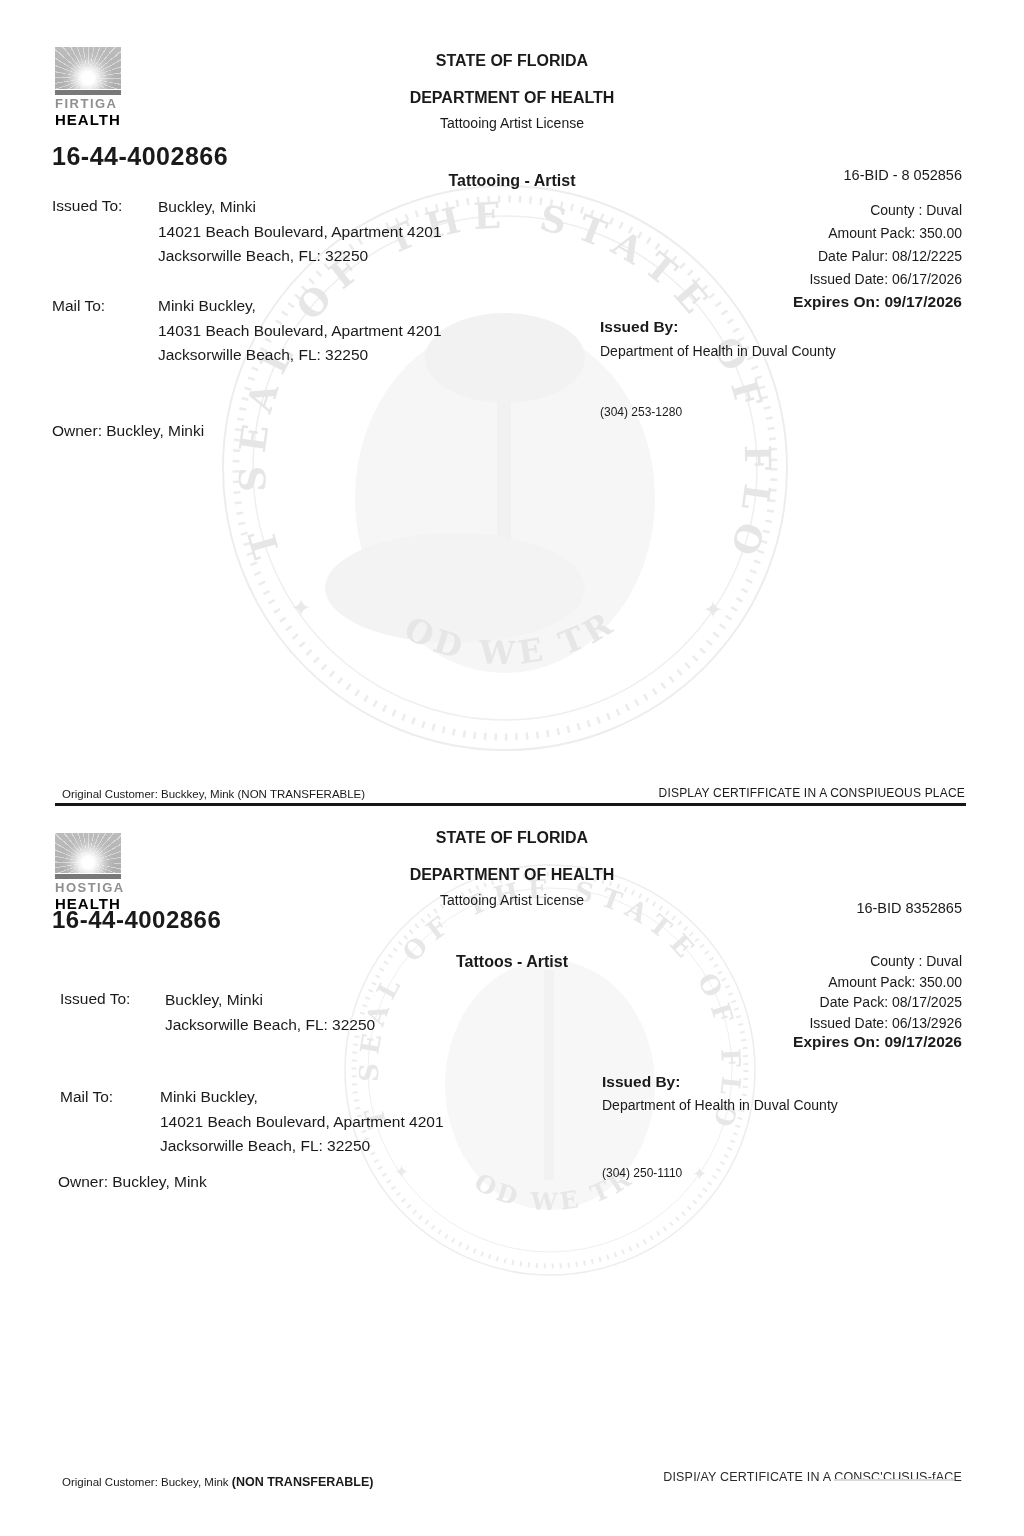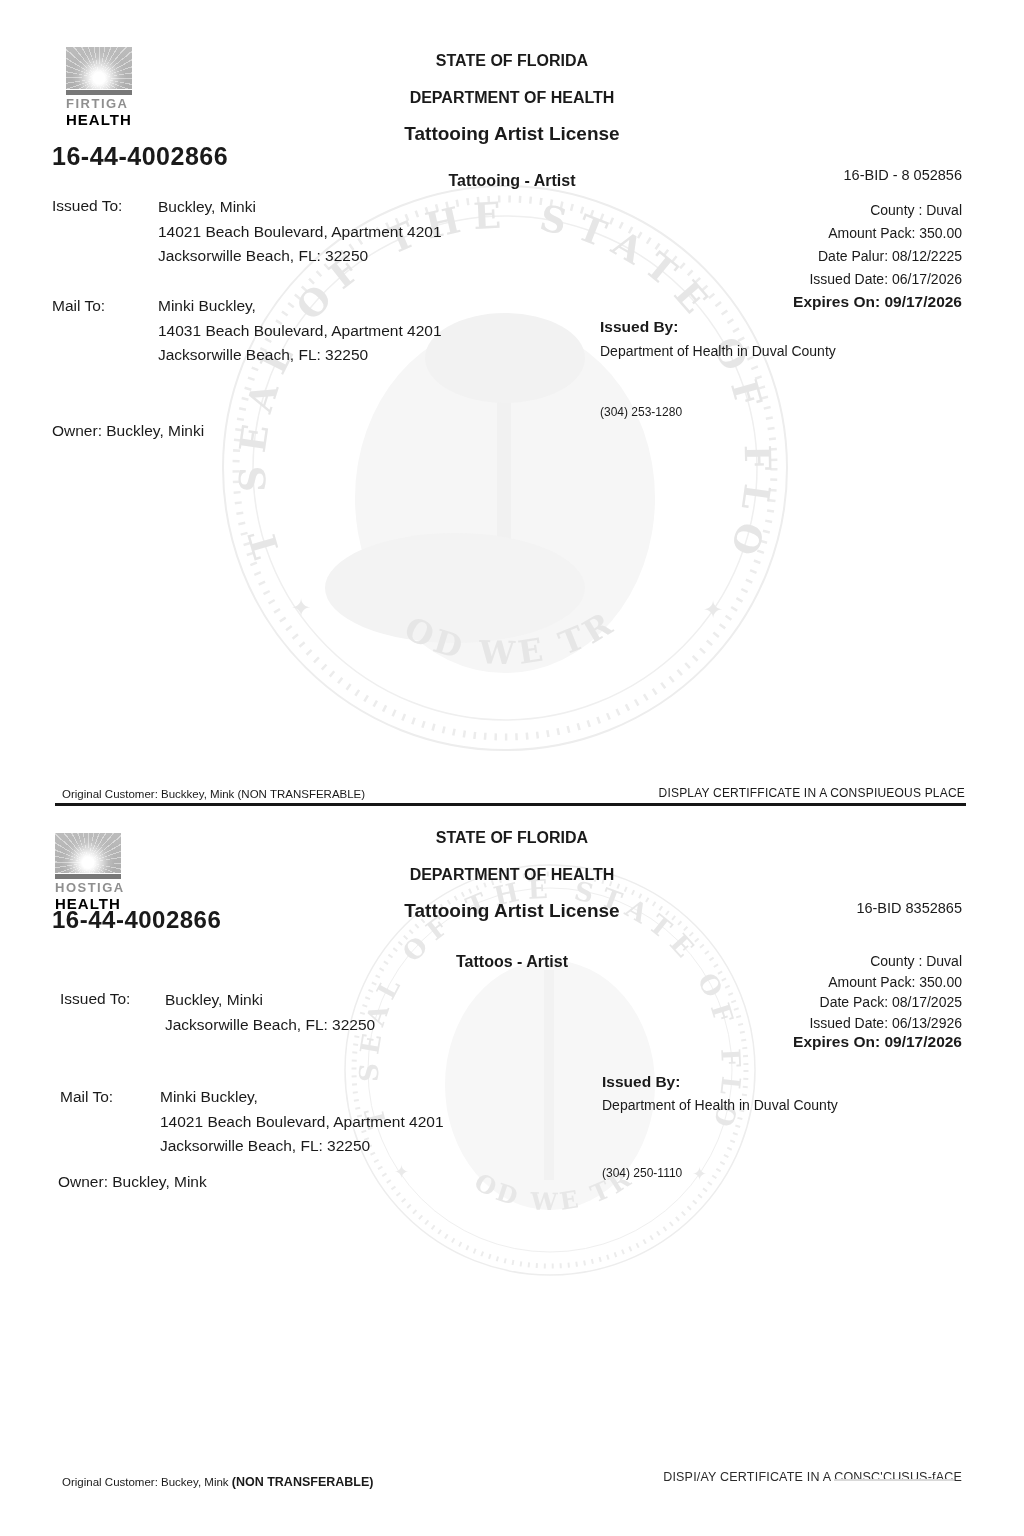--- a/index.html
+++ b/index.html
@@ -23,21 +23,21 @@
     content:"";position:absolute;inset:0;
     background:repeating-conic-gradient(from 0deg at 50% 74%, rgba(255,255,255,.45) 0deg 2deg, rgba(255,255,255,0) 2deg 10deg);
   }
   .logo-bar{width:66px;height:5px;background:#787878;margin-top:1px;}
   .logo-brand{color:#8f8f8f;font-size:13px;font-weight:600;letter-spacing:1.5px;margin-top:1px;white-space:nowrap;}
   .logo-health{color:#000;font-size:15px;font-weight:bold;letter-spacing:1px;margin-top:0px;}
 
   
   .hdr-line{font-weight:bold;font-size:16px;margin-top:19px;}
   .hdr-line.first{margin-top:0;}
-  .hdr-title{font-weight:bold;font-size:19px;margin-top:16px;}
+  .hdr-title{font-weight:normal;font-size:14px;margin-top:8px;}
 
   .license-num{font-size:25px;font-weight:bold;letter-spacing:.5px;}
   .subtitle{font-weight:bold;font-size:16px;}
   .bid{font-size:14.5px;}
   .details{font-size:14px;line-height:23px;}
   .details2{font-size:14px;line-height:20.5px;}
   .expires{font-size:15.5px;font-weight:bold;}
 
   .blk-label{font-size:15.5px;}
   .addr{font-size:15.5px;line-height:24.5px;}
@@ -72,21 +72,21 @@
   <text font-family="DejaVu Serif, serif" font-size="36" font-weight="bold" fill="#e6e6e6" letter-spacing="12">
     <textPath href="#arcTop1" startOffset="50%" text-anchor="middle">GREAT SEAL OF THE STATE OF FLORIDA</textPath>
   </text>
   <text font-family="DejaVu Serif, serif" font-size="32" font-weight="bold" fill="#e6e6e6" letter-spacing="5">
     <textPath href="#arcBot1" startOffset="50%" text-anchor="middle">IN GOD WE TRUST</textPath>
   </text>
   <text x="86" y="448" font-size="24" fill="#e9e9e9">✦</text>
   <text x="498" y="450" font-size="24" fill="#e9e9e9">✦</text>
 </svg>
 
-<div class="abs logo" style="left:55px;top:47px;margin-left:11px;">
+<div class="abs logo" style="left:55px;top:47px;">
   <div class="logo-img"></div>
   <div class="logo-bar"></div>
   <div class="logo-brand">FIRTIGA</div>
   <div class="logo-health">HEALTH</div>
 </div>
 
 <div class="abs center" style="top:52px;">
   <div class="hdr-line first">STATE OF FLORIDA</div>
   <div class="hdr-line">DEPARTMENT OF HEALTH</div>
   <div class="hdr-title">Tattooing Artist License</div>

